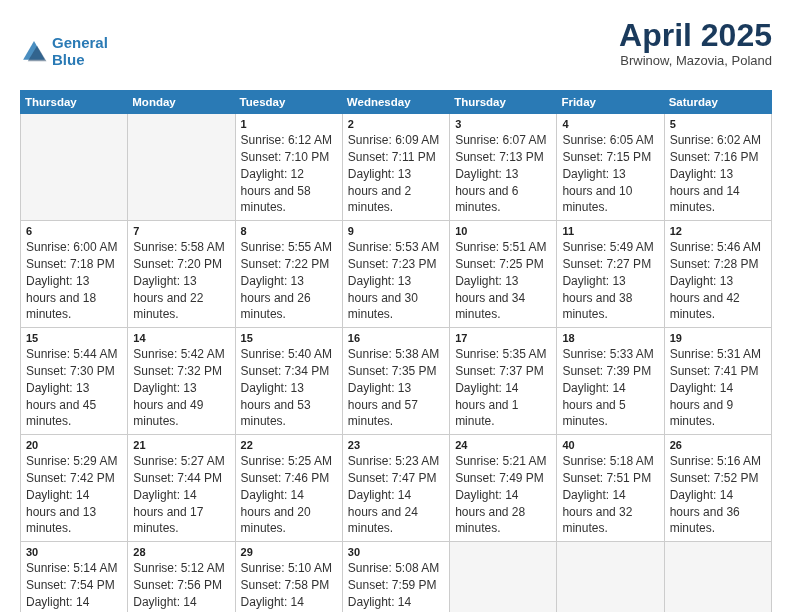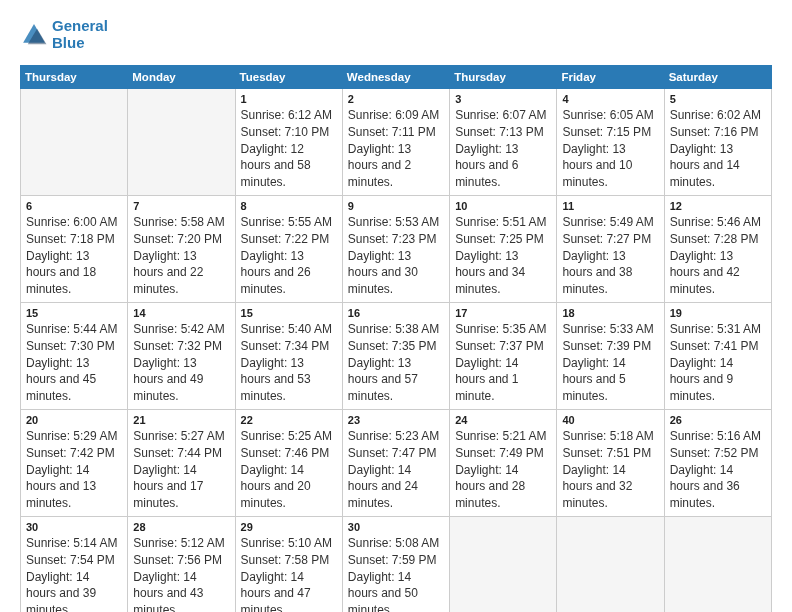--- a/index.html
+++ b/index.html
@@ -14,21 +14,21 @@
       width: 792px;
       height: 612px;
       padding: 18px 20px 10px 20px;
       display: flex;
       flex-direction: column;
     }
     .header {
       display: flex;
       justify-content: space-between;
       align-items: flex-end;
-      margin-bottom: 14px;
+      margin-bottom: 22px;
     }
     .logo {
       display: flex;
       align-items: center;
       gap: 4px;
     }
     .logo-text {
       font-size: 15px;
       font-weight: bold;
       color: #1a3a5c;
@@ -102,20 +102,24 @@
     <div class="logo">
       <svg class="logo-icon" viewBox="0 0 36 36">
         <polygon points="18,4 32,28 4,28" fill="#2a7ab5" opacity="0.85"></polygon>
         <polygon points="22,10 34,30 10,30" fill="#1a3a5c" opacity="0.5"></polygon>
       </svg>
       <div class="logo-text">
         <div><span>General</span></div>
         <div><span style="color:#2a7ab5">Blue</span></div>
       </div>
     </div>
+    <div class="title-block">
+      <div class="main-title">April 2025</div>
+      <div class="subtitle">Brwinow, Mazovia, Poland</div>
+    </div>
   </div>
 
   <table class="calendar">
     <thead>
       <tr>
       <th>Thursday</th>
           <th>Monday</th>
           <th>Tuesday</th>
           <th>Wednesday</th>
           <th>Thursday</th>

